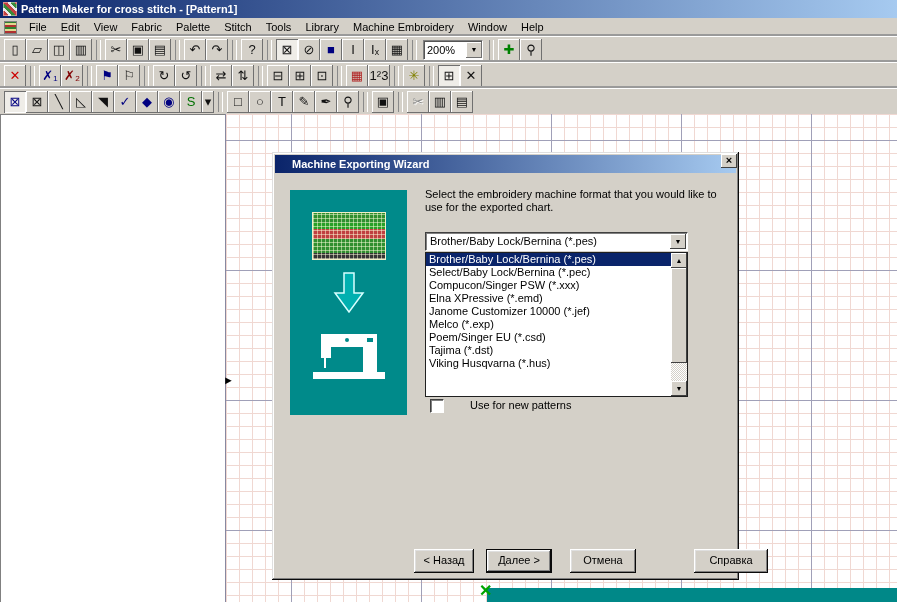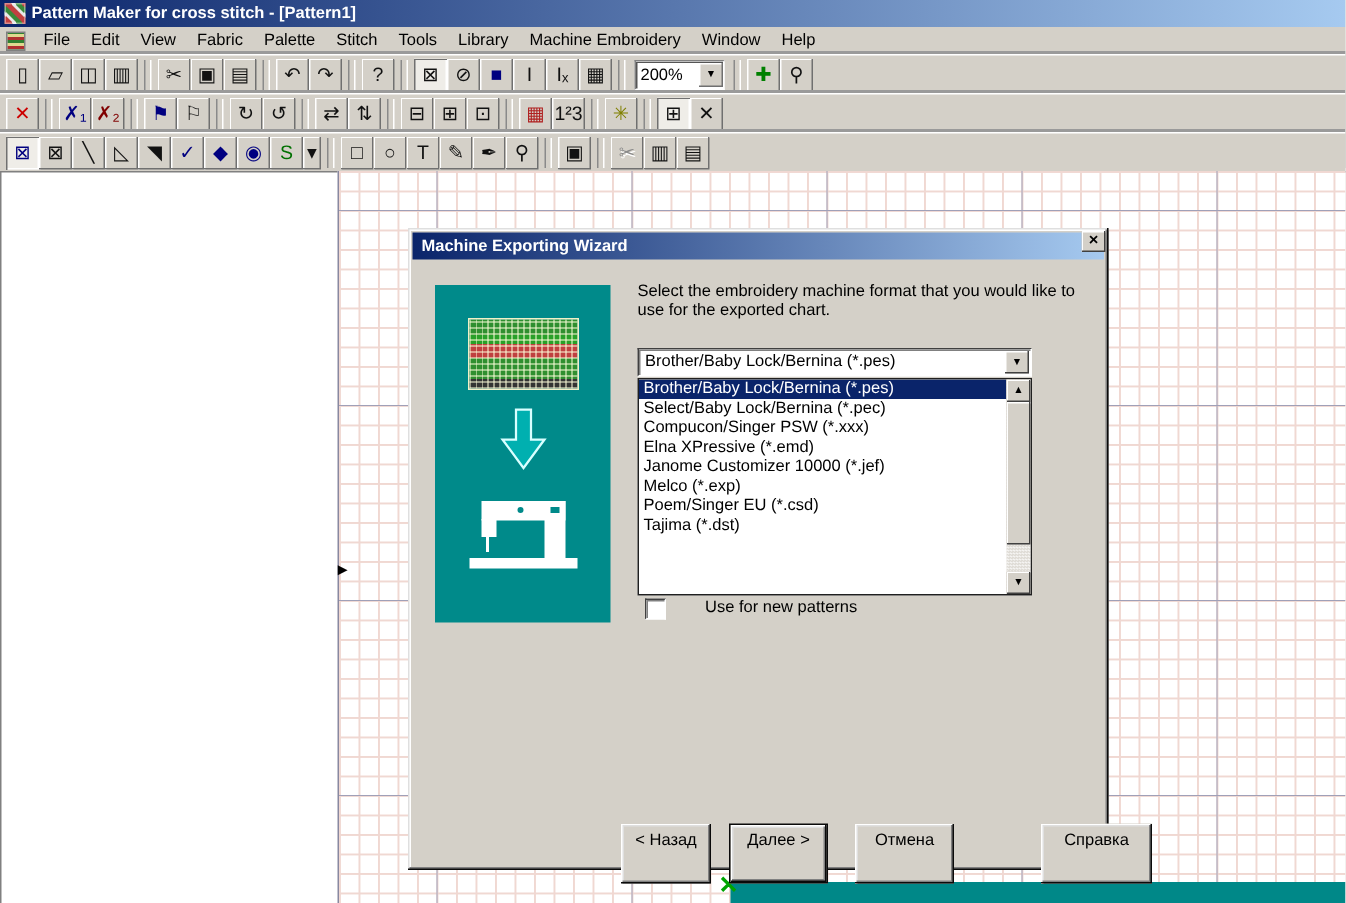--- a/index.html
+++ b/index.html
@@ -53,21 +53,21 @@
     background-position:65px 26px,65px 26px,0 0,0 0;}
   #fabricEdge{position:absolute;left:487px;top:474px;width:410px;height:14px;background:#008888;}
   #centerMark{position:absolute;left:479px;top:469px;font-size:16px;font-weight:bold;color:#00a400;line-height:1;}
   #rulerArrow{position:absolute;left:223px;top:261px;font-size:11px;color:#000;line-height:1;}
 
   
   #dialog{position:absolute;left:272px;top:152px;width:467px;height:428px;background:#d4d0c8;
     box-shadow:inset -1px -1px #0a0a0a,inset 1px 1px #dfdfdf,inset -2px -2px #808080,inset 2px 2px #fff;}
   #dlgTitle{position:absolute;left:3px;top:3px;width:461px;height:18px;
     background:linear-gradient(to right,#0a246a,#a6caf0);color:#fff;font-weight:bold;
-    display:flex;align-items:center;padding-left:6px;box-sizing:border-box;}
+    display:flex;align-items:center;padding-left:17px;box-sizing:border-box;}
   #dlgClose{position:absolute;right:2px;top:2px;width:16px;height:14px;background:#d4d0c8;
     box-shadow:inset -1px -1px #404040,inset 1px 1px #fff;color:#000;font-size:11px;font-weight:bold;
     line-height:13px;text-align:center;}
   #tealPanel{position:absolute;left:18px;top:38px;width:117px;height:225px;background:#008a8a;
     display:flex;flex-direction:column;align-items:center;}
   .thumb{width:72px;height:46px;margin-top:22px;border:1px solid #f0f0c8;box-sizing:content-box;
     background-image:
       repeating-linear-gradient(90deg,rgba(255,255,220,.5) 0 1px,transparent 1px 4px),
       repeating-linear-gradient(0deg,rgba(255,255,220,.5) 0 1px,transparent 1px 4px),
       linear-gradient(180deg,#2f8f2f 0 10px,#28a028 10px 16px,#c04040 16px 26px,#2f8f2f 26px 40px,#343434 40px 46px);}
@@ -91,21 +91,21 @@
   .sb-up,.sb-down{position:absolute;left:0;width:16px;height:15px;background:#d4d0c8;
     box-shadow:inset -1px -1px #404040,inset 1px 1px #fff;font-size:7px;
     display:flex;align-items:center;justify-content:center;}
   .sb-up{top:0;} .sb-down{bottom:0;}
   .sb-thumb{position:absolute;left:0;top:15px;width:16px;height:95px;background:#d4d0c8;
     box-shadow:inset -1px -1px #404040,inset 1px 1px #fff;}
   #checkboxRow{position:absolute;left:158px;top:247px;display:flex;align-items:flex-start;gap:20px;}
   .checkbox{width:12px;height:12px;background:#fff;border:1px solid #404040;
     border-right-color:#fff;border-bottom-color:#fff;box-shadow:inset 1px 1px #808080;
     margin-right:6px;font-size:10px;line-height:12px;text-align:center;box-sizing:content-box;}
-  .dlg-btn{position:absolute;top:397px;height:40px;background:#d4d0c8;text-align:center;line-height:22px;
+  .dlg-btn{position:absolute;top:397px;height:24px;background:#d4d0c8;text-align:center;line-height:22px;
     box-shadow:inset -1px -1px #0a0a0a,inset 1px 1px #fff,inset -2px -2px #808080,inset 2px 2px #dfdfdf;
     box-sizing:border-box;}
   #btnBack{left:142px;width:60px;}
   #btnNext{left:214px;width:66px;border:1px solid #0a0a0a;line-height:20px;}
   #btnCancel{left:298px;width:66px;}
   #btnHelp{left:382px;width:74px;margin-left:40px;}
 </style>
 </head>
 <body>
 
@@ -353,20 +353,21 @@
     <div id="list">
       <div id="listItems">
           <div class="list-item selected">Brother/Baby Lock/Bernina (*.pes)</div>
           <div class="list-item">Select/Baby Lock/Bernina (*.pec)</div>
           <div class="list-item">Compucon/Singer PSW (*.xxx)</div>
           <div class="list-item">Elna XPressive (*.emd)</div>
           <div class="list-item">Janome Customizer 10000 (*.jef)</div>
           <div class="list-item">Melco (*.exp)</div>
           <div class="list-item">Poem/Singer EU (*.csd)</div>
           <div class="list-item">Tajima (*.dst)</div>
+          <div class="list-item">Viking Husqvarna (*.hus)</div>
         </div>
       <div id="listScroll">
         <div class="sb-up">▲</div>
         <div class="sb-thumb"></div>
         <div class="sb-down">▼</div>
       </div>
     </div>
 
     <div id="checkboxRow">
       <span class="checkbox" id="cbBox"></span>

